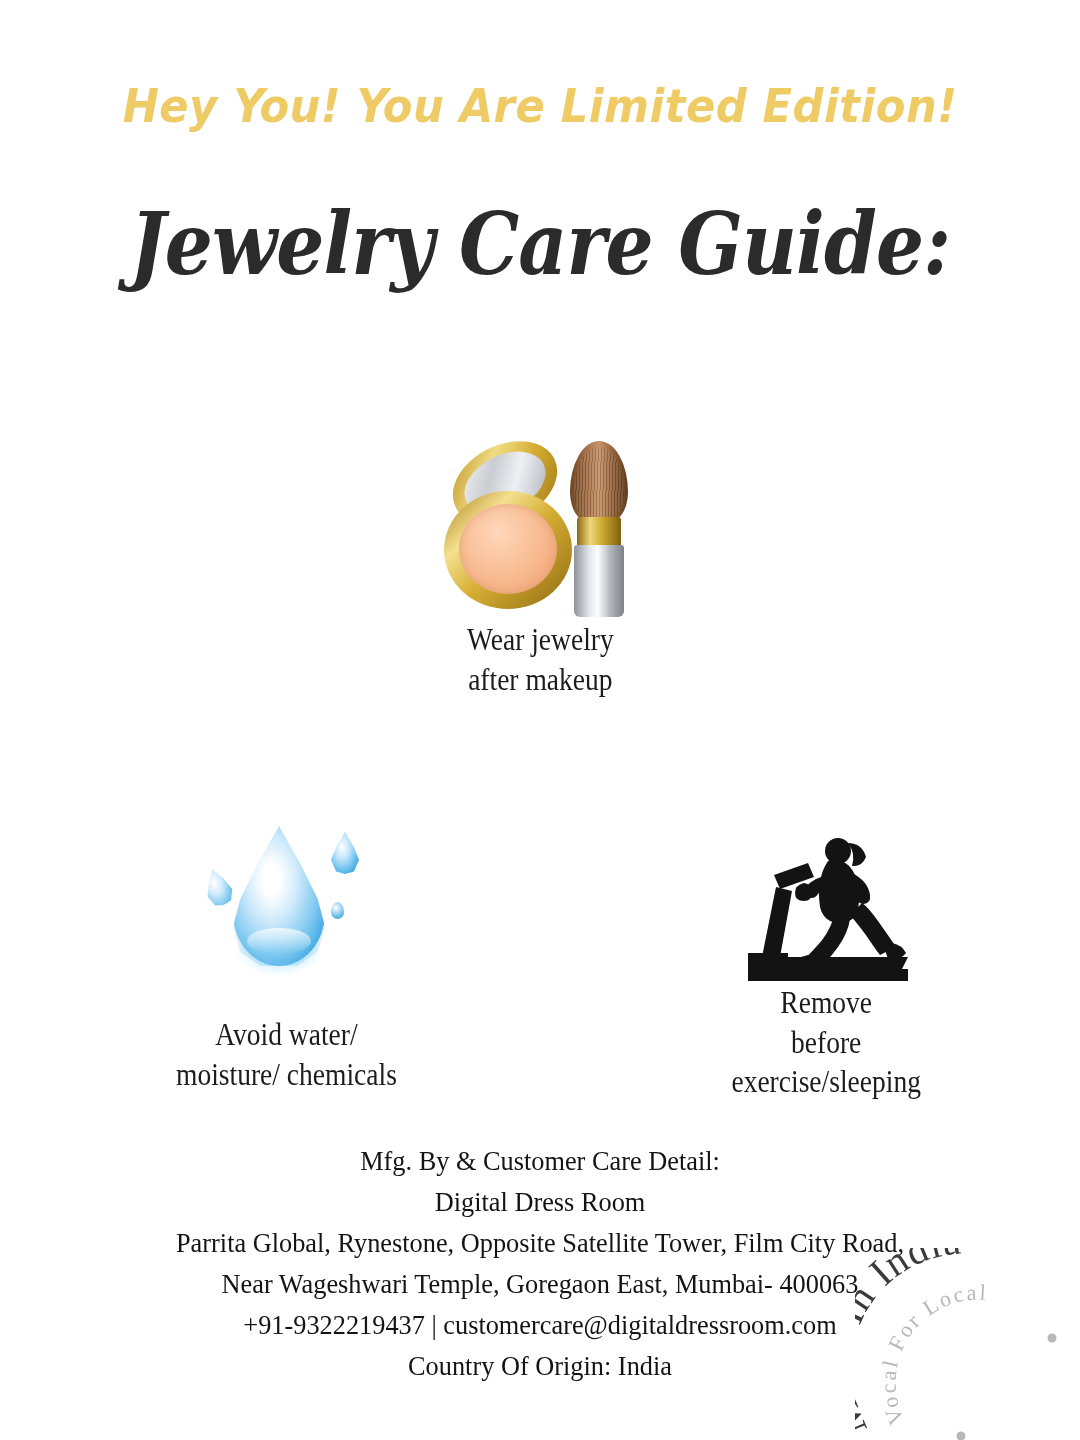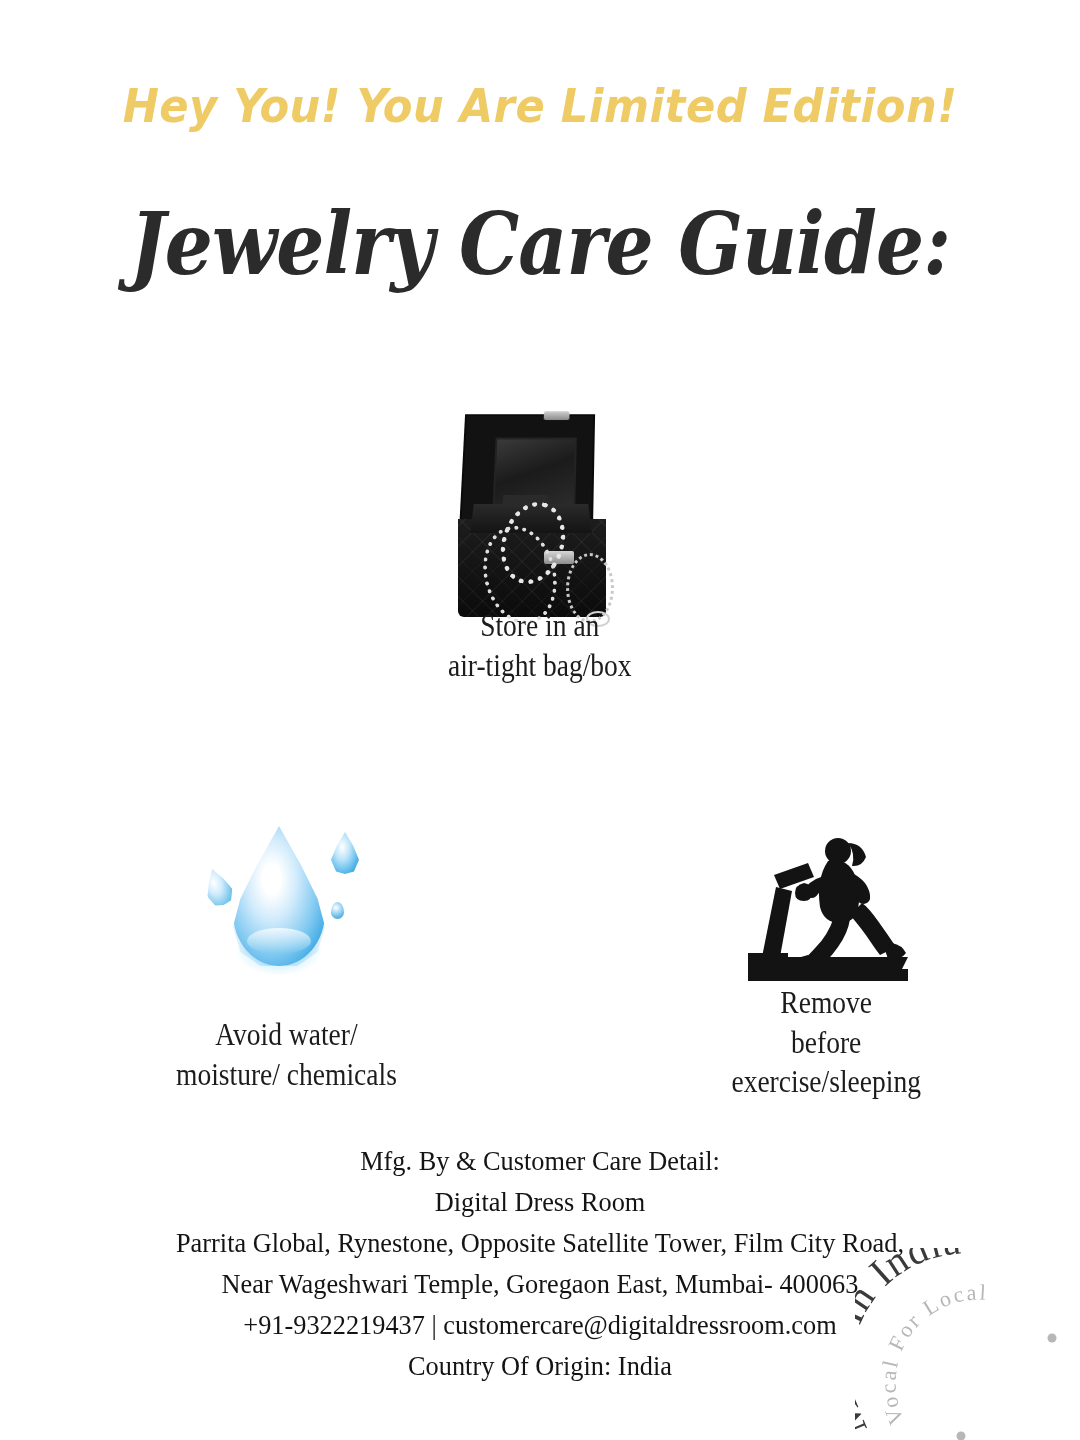--- a/index.html
+++ b/index.html
@@ -293,41 +293,40 @@
 <body>
 
 <div class="page">
 
   <div class="tagline">Hey You! You Are Limited Edition!</div>
   <div class="main-title">Jewelry Care Guide:</div>
 
   <div class="grid row1">
 
 
-
-    <div class="cell cell-box">
+    <div class="cell cell-makeup">
       <div class="iconwrap">
-        <div class="jbox">
-          <div class="jb-lid">
-            <div class="jb-mirror"></div>
-            <div class="jb-clasp-top"></div>
+        <div class="makeup">
+          <div class="mk-lid">
+            <div class="mk-lid-in"></div>
           </div>
-          <div class="jb-body">
-            <div class="jb-interior"></div>
-            <div class="jb-clasp"></div>
+          <div class="mk-base">
+            <div class="mk-pan"></div>
           </div>
-          <div class="jb-pearl-a"></div>
-          <div class="jb-pearl-b"></div>
-          <div class="jb-chain"></div>
-          <div class="jb-ring"></div>
+          <div class="mk-brush">
+            <div class="mk-bristles"></div>
+            <div class="mk-ferrule"></div>
+            <div class="mk-handle"></div>
+          </div>
         </div>
       </div>
-      <div class="caption">Store in an
-air-tight bag/box</div>
+      <div class="caption">Wear jewelry
+after makeup</div>
     </div>
+
 
   </div>
 
   <div class="grid row2">
 
     <div class="cell cell-water">
       <div class="iconwrap">
         <div class="water">
           <div class="wd-glow"></div>
           <div class="wd-main"></div>

